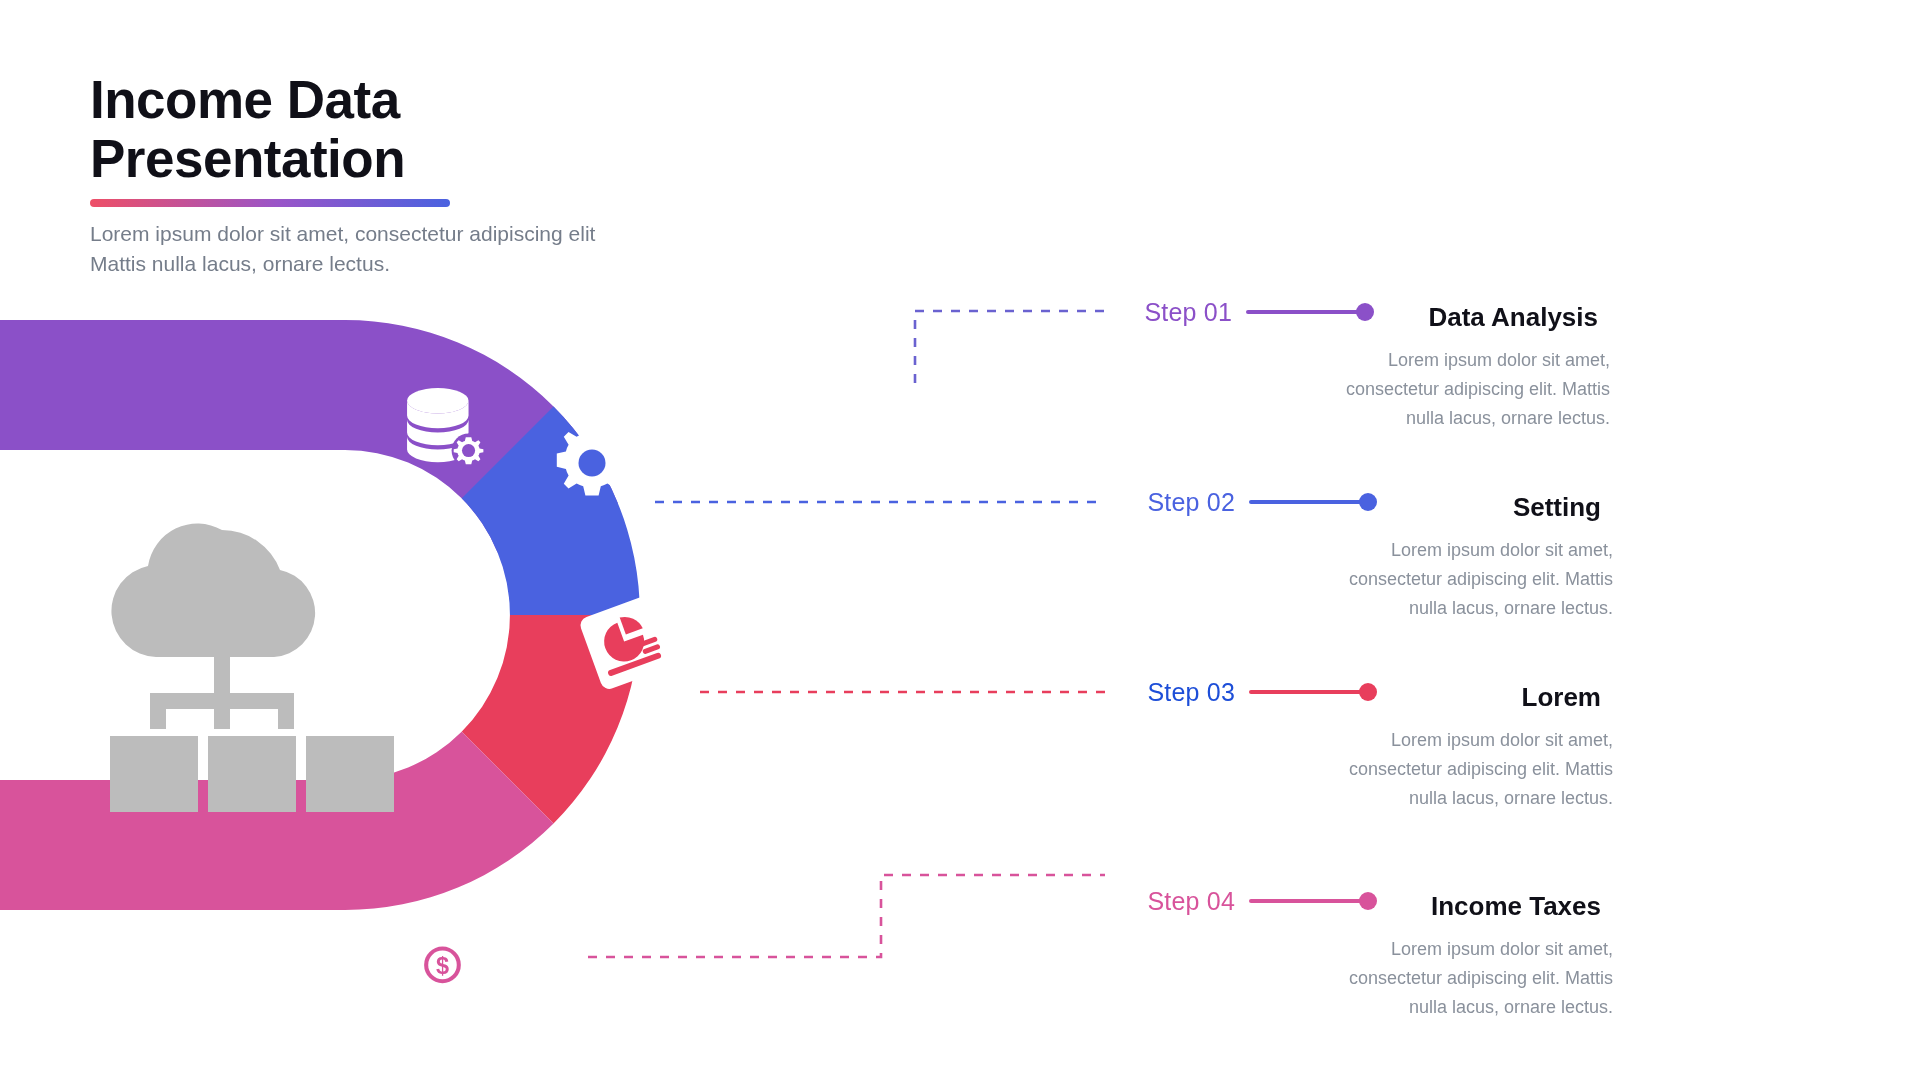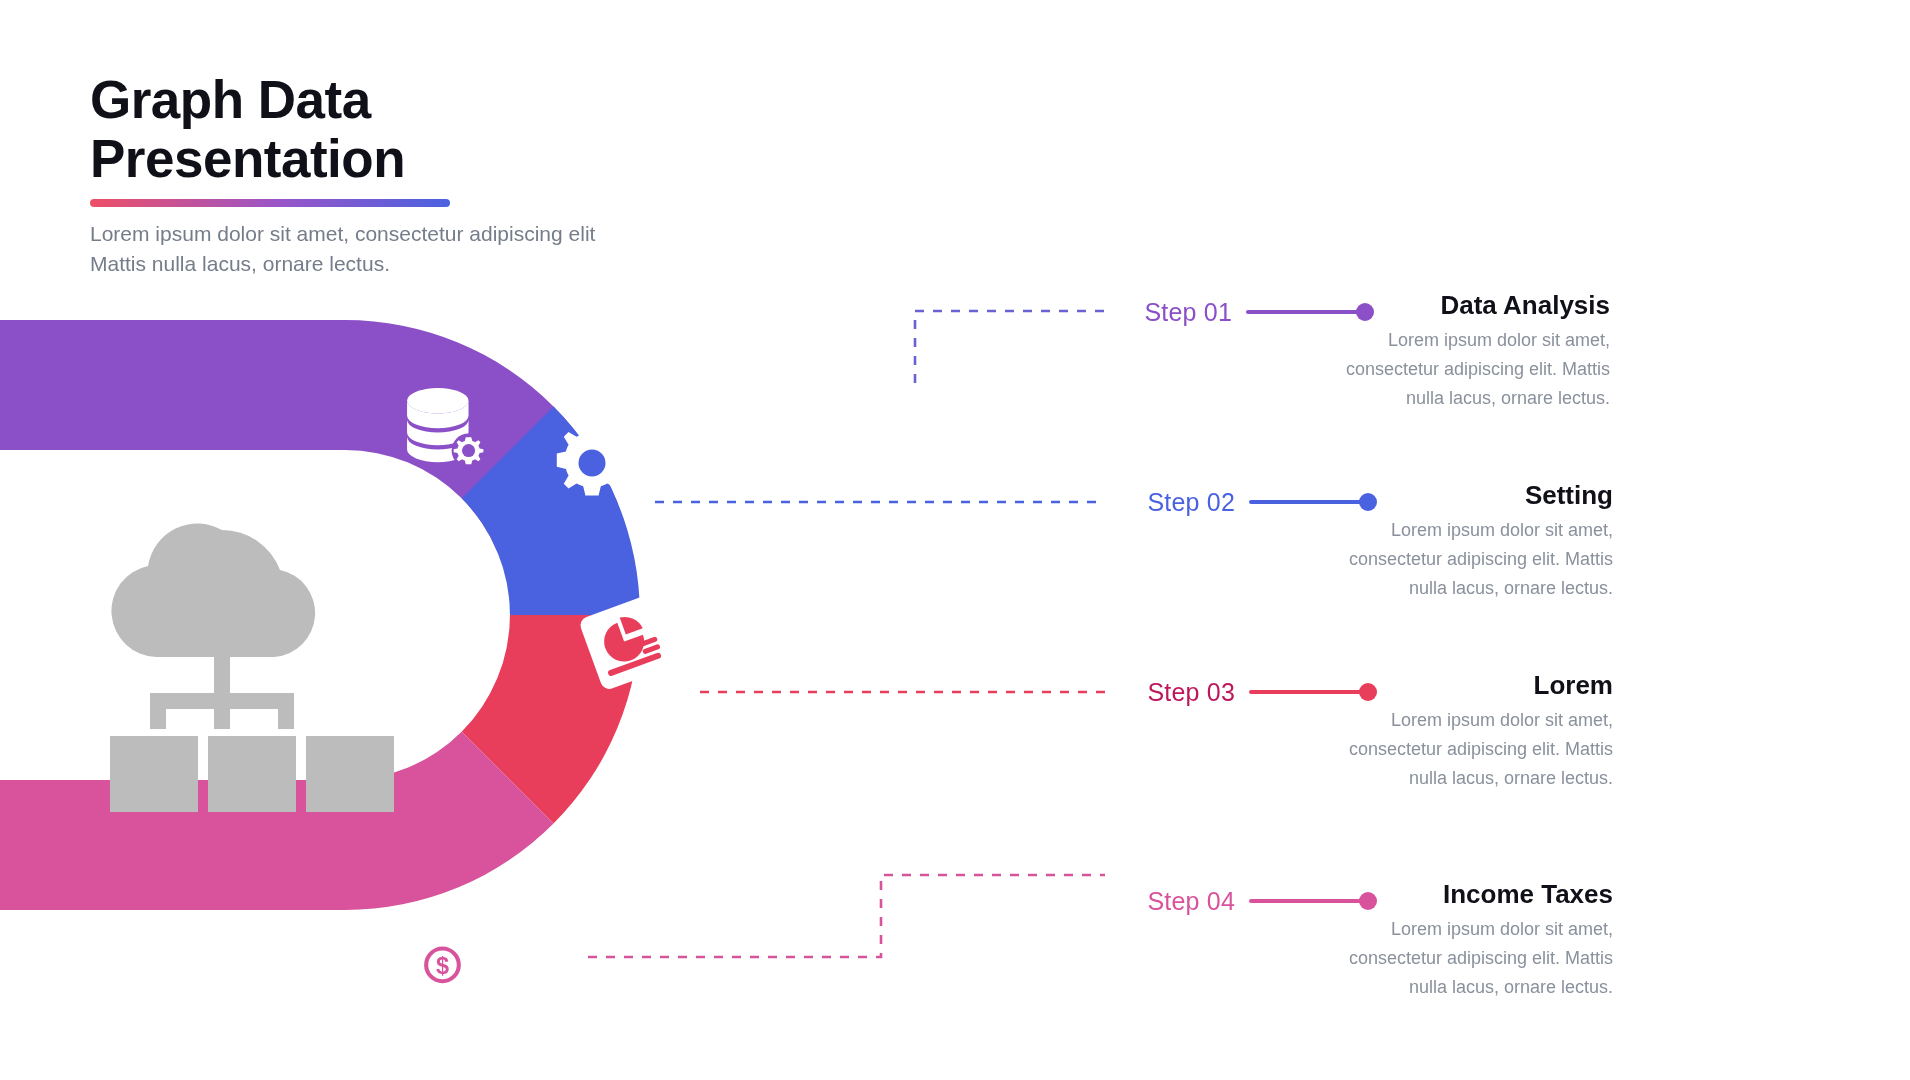--- a/index.html
+++ b/index.html
@@ -109,38 +109,38 @@
     position: absolute;
     left: 160px;
     top: -6px;
     width: 330px;
   }
   .step-title {
     font-size: 26px;
     font-weight: bold;
     color: #101018;
     line-height: 1.25;
-    margin: 0;
+    margin: 12px;
     white-space: nowrap;
   }
   .step-desc {
     margin-top: 4px;
     font-size: 18px;
     line-height: 1.62;
     color: #8a919c;
     white-space: pre-line;
   }
 </style>
 </head>
 <body>
 
 <div id="canvas">
 
   <div id="header">
-    <h1 id="title">Graph Data
+    <h1 id="title">Income Data
 Presentation</h1>
     <div id="title-rule"></div>
     <div id="subtitle">Lorem ipsum dolor sit amet, consectetur adipiscing elit
 Mattis nulla lacus, ornare lectus.</div>
   </div>
 
   <svg id="horseshoe" viewBox="0 0 1910 1080">
     <defs>
 
       <clipPath id="ringClip">
@@ -256,21 +256,21 @@
     <div class="step-body">
       <h2 class="step-title">Setting</h2>
       <div class="step-desc">Lorem ipsum dolor sit amet,
 consectetur adipiscing elit. Mattis
 nulla lacus, ornare lectus.</div>
     </div>
   </div>
 
   <div class="step-row" style="top:675px;left:1123px">
     <div class="step-head">
-      <div class="step-label" style="color:#be185d">Step 03</div>
+      <div class="step-label" style="color:#1d4ed8">Step 03</div>
       <div class="step-connector">
         <div class="bar" style="background:#e83e5c"></div>
         <div class="knob" style="background:#e83e5c"></div>
       </div>
     </div>
     <div class="step-body">
       <h2 class="step-title">Lorem</h2>
       <div class="step-desc">Lorem ipsum dolor sit amet,
 consectetur adipiscing elit. Mattis
 nulla lacus, ornare lectus.</div>

